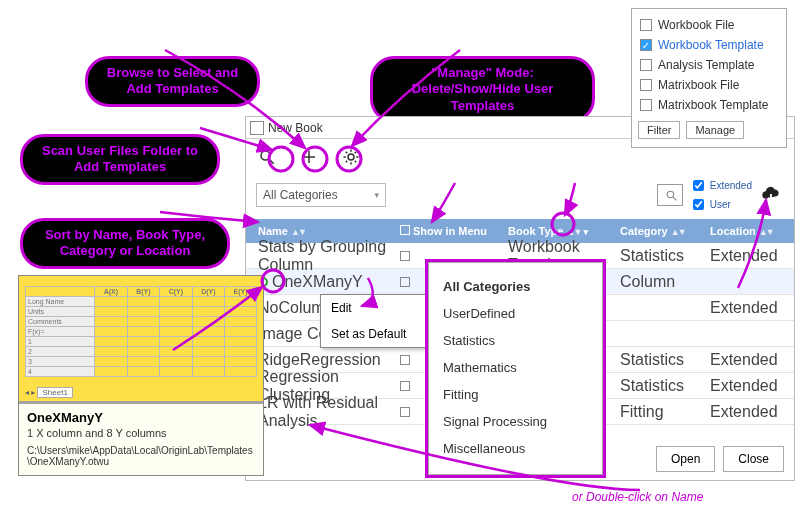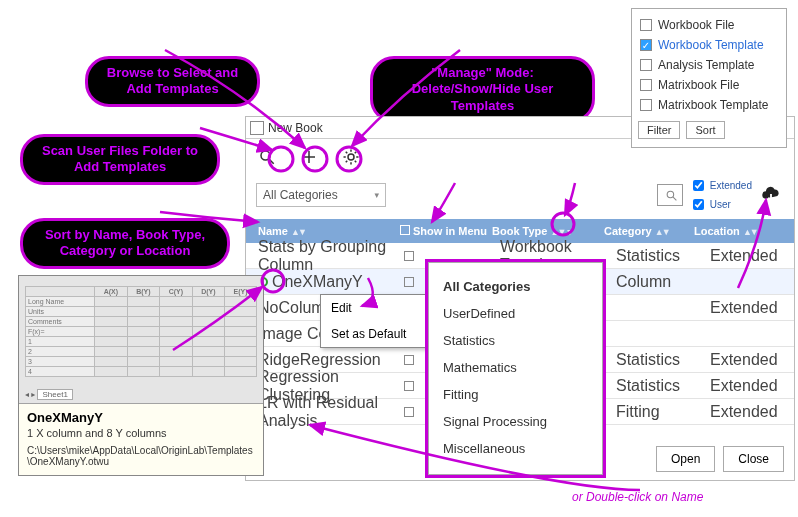--- a/index.html
+++ b/index.html
@@ -33,21 +33,21 @@
                justify-content:flex-end; color:#888; padding-right:4px; }
   .flags{ display:flex; flex-direction:column; gap:2px; font-size:10px; color:#2b5aa7; }
   .flags label{ display:flex; align-items:center; gap:3px; }
   .flags input{ width:11px; height:11px; }
   .cloud{ width:26px; height:26px; display:flex; align-items:center; justify-content:center; }
 
   
   .thead{ background:#7fa8d8; color:#fff; font-size:11px; font-weight:700;
           display:flex; align-items:center; padding:6px 4px; }
   .col-name{ width:150px; padding-left:8px; }
-  .col-show{ width:92px; }
+  .col-show{ width:108px; }
   .col-type{ width:112px; }
   .col-cat { width:90px; }
   .col-loc { width:80px; }
   .sort-arrows{ font-size:9px; letter-spacing:-2px; opacity:.8; }
 
   
   .trow{ display:flex; align-items:center; font-size:16px; color:#444; height:26px;
          border-bottom:1px solid #e3e3e3; padding:0 4px;justify-content:space-between; }
   .trow.sel{ background:#eef4ff; }
   .trow .indic{ width:10px; height:10px; border-radius:50%; border:2px solid #2aa12a;
@@ -75,21 +75,21 @@
   .filt-pop .opt .cb{ width:12px; height:12px; border:1px solid #888; display:flex;
                       align-items:center; justify-content:center; font-size:10px; color:#2ea0ff; }
   .filt-pop .opt.checked .cb{ background:#2ea0ff; color:#fff; }
   .filt-pop .opt.checked span.lbl{ color:#2b6dd8; }
   .filt-pop .btns{ display:flex; gap:6px; margin-top:6px; }
   .sbtn{ border:1px solid #aaa; padding:2px 8px; font-size:11px; cursor:pointer; }
 
   
   .preview{ position:absolute; left:18px; top:275px; width:246px; border:1px solid #888;
             background:#fffef2; font-size:11px; padding:0 0 8px; z-index:15;}
-  .preview .img{ height:128px; background:#e5e5e5; border-bottom:1px solid #a3a3a3; position:relative; }
+  .preview .img{ height:128px; background:#fde047; border-bottom:3px solid #a3a3a3; position:relative; }
   .preview .grid{ position:absolute; left:6px; top:10px; right:6px; height:100px; }
   .preview .grid table{ border-collapse:collapse; font-size:7px; color:#777; width:100%; }
   .preview .grid td,.preview .grid th{ border:1px solid #bbb; height:10px; padding:0 2px; }
   .preview .tabs{ position:absolute; left:6px; bottom:4px; font-size:8px; color:#666; }
   .preview .name{ font-weight:700; font-size:13px; padding:6px 8px 2px; }
   .preview .desc{ padding:0 8px 6px; font-size:11px; color:#333; }
   .preview .path{ padding:0 8px; font-size:10px; color:#333; word-break:break-all; }
 
   
   .oval{ position:absolute; border:3px solid #c400d6; border-radius:50%/50%;
@@ -268,21 +268,21 @@
     <div class="opt">
       <span class="cb"></span>
       <span class="lbl">Matrixbook File</span>
     </div>
     <div class="opt">
       <span class="cb"></span>
       <span class="lbl">Matrixbook Template</span>
     </div>
     <div class="btns">
       <span class="sbtn">Filter</span>
-      <span class="sbtn">Sort</span>
+      <span class="sbtn">Manage</span>
     </div>
   </div>
 
 <div class="cat-pop" id="catpop">
     <div class="item hd">All Categories</div>
     <div class="item">UserDefined</div>
     <div class="item">Statistics</div>
     <div class="item">Mathematics</div>
     <div class="item">Fitting</div>
     <div class="item">Signal Processing</div>

